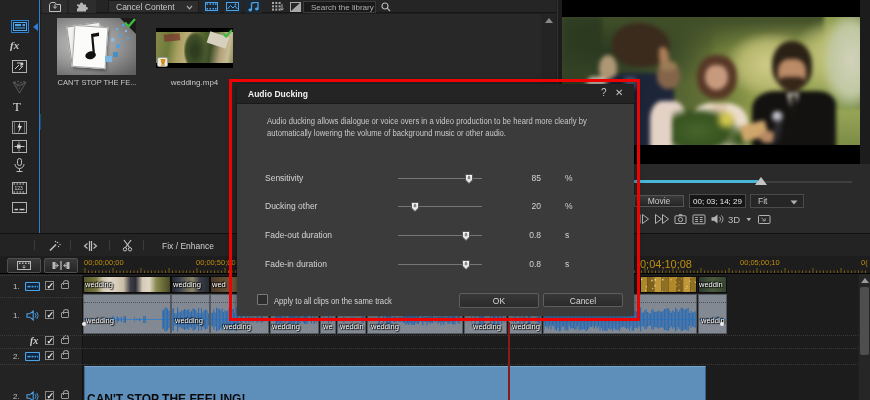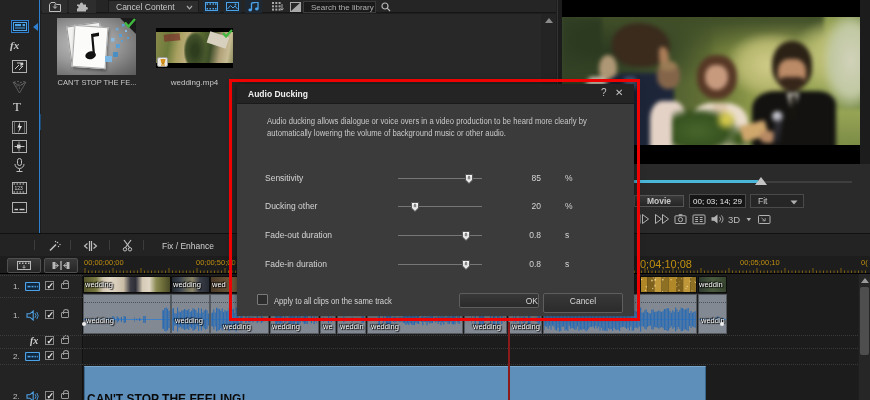--- a/index.html
+++ b/index.html
@@ -239,21 +239,21 @@
 <div class="a" style="left:179px;top:106px;width:26px;height:16px;background:#cfa66c;transform:rotate(-15deg);border-radius:2px;"></div>
 <div class="a" style="left:198px;top:114px;width:16px;height:12px;background:#b88a64;border-radius:40%;"></div>
 <div class="a" style="left:210px;top:94px;width:11px;height:11px;background:radial-gradient(circle at 40% 35%,#d4d4dc 10%,#80808a 75%);border-radius:50%;"></div>
 <div class="a" style="left:212px;top:104px;width:7px;height:22px;background:linear-gradient(#34343a,#1b1b20);transform:rotate(5deg);"></div>
 </div>
 </div>
 <div class="a" style="left:565px;top:181px;width:287px;height:2px;background:#3e3e3e;"></div>
 <div class="a" style="left:565px;top:180px;width:193px;height:3px;background:#4ab6d8;"></div>
 <div class="a" style="left:755px;top:177px;width:0;height:0;border-left:6px solid transparent;border-right:6px solid transparent;border-bottom:8px solid #c4c4c4;"></div>
 <div class="a" style="left:612px;top:195px;width:20px;height:12px;background:#2e2e2e;border:1px solid #555;"></div>
-<div class="a" style="left:634px;top:195px;width:50px;height:12px;background:linear-gradient(#3a3a3a,#262626);border:1px solid #555;color:#c8c8c8;font-size:8.5px;text-align:center;line-height:11px;font-weight:bold;">Movie</div>
+<div class="a" style="left:634px;top:195px;width:50px;height:12px;background:linear-gradient(#3a3a3a,#262626);border:1px solid #555;color:#c8c8c8;font-size:8.5px;text-align:center;line-height:11px;">Movie</div>
 <div class="a" style="left:689px;top:194px;width:57px;height:14px;background:#161616;border:1px solid #4a4a4a;color:#e8e8e8;font-size:8px;text-align:center;line-height:13px;">00; 03; 14; 29</div>
 <div class="a" style="left:750px;top:194px;width:54px;height:14px;background:#262626;border:1px solid #4a4a4a;color:#c8c8c8;font-size:8.5px;line-height:13px;"><span style="margin-left:7px;">Fit</span><svg style="position:absolute;right:5px;top:5px;" width="8" height="5" viewBox="0 0 8 5">
         <path d="M0.5 0.5 L7.5 0.5 L4 4.5 Z" fill="#b0b0b0"></path>
       </svg></div>
 <svg class="a" style="left:639px;top:213px;" width="135" height="12" viewBox="0 0 135 12">
 <g stroke="#b2b2b2" fill="none" stroke-width="1">
 <line x1="1" y1="1.5" x2="1" y2="10.5"></line>
         <path d="M3.5 1.5 L9.5 6 L3.5 10.5 Z"></path>
 <path d="M16.5 1.5 L22.5 6 L16.5 10.5 Z"></path>
         <path d="M23.5 1.5 L29.5 6 L23.5 10.5 Z"></path>
@@ -1112,15 +1112,15 @@
     <div class="a" style="left:398px;top:264px;width:84px;height:1px;background:#767676;"></div>
     <svg class="a" style="left:462px;top:260px;" width="8" height="10" viewBox="0 0 8 10">
       <path d="M0.5 0.5 L7.5 0.5 L7.5 6 L4 9.5 L0.5 6 Z" fill="#e8e8e8" stroke="#555"></path>
       <path d="M1.5 1.2 L6.5 1.2 L6.5 3 L1.5 3 Z" fill="#fff"></path>
       <rect x="2.8" y="1.8" width="2.4" height="3.4" fill="#888"></rect>
     </svg>
     <div class="a" style="left:521px;top:259px;width:20px;text-align:right;color:#d4d4d4;font-size:8.5px;">0.8</div>
     <div class="a" style="left:565px;top:259px;color:#d4d4d4;font-size:8.5px;">s</div>
 <div class="a" style="left:257px;top:294px;width:11px;height:11px;background:#2d2d2d;border:1px solid #7a7a7a;border-radius:1px;"></div>
 <div class="a" style="left:274px;top:296px;color:#d4d4d4;font-size:8.5px;white-space:nowrap;transform:scaleX(0.9);transform-origin:0 0;">Apply to all clips on the same track</div>
-<div class="a" style="left:459px;top:293px;width:80px;height:15px;background:linear-gradient(#383838,#2b2b2b);border:1px solid #5e5e5e;border-radius:2px;color:#d8d8d8;font-size:8.5px;text-align:right;line-height:14px;">OK</div>
-<div class="a" style="left:543px;top:293px;width:80px;height:20px;background:linear-gradient(#383838,#2b2b2b);border:1px solid #5e5e5e;border-radius:2px;color:#d8d8d8;font-size:8.5px;text-align:center;line-height:14px;">Cancel</div>
+<div class="a" style="left:459px;top:293px;width:80px;height:15px;background:linear-gradient(#383838,#2b2b2b);border:1px solid #5e5e5e;border-radius:2px;color:#d8d8d8;font-size:8.5px;text-align:center;line-height:14px;">OK</div>
+<div class="a" style="left:543px;top:293px;width:80px;height:14px;background:linear-gradient(#383838,#2b2b2b);border:1px solid #5e5e5e;border-radius:2px;color:#d8d8d8;font-size:8.5px;text-align:center;line-height:14px;">Cancel</div>
 <div class="a" style="left:229px;top:79px;width:411px;height:242px;border:3.5px solid #ee0202;"></div>
 </div>
 </body></html>

